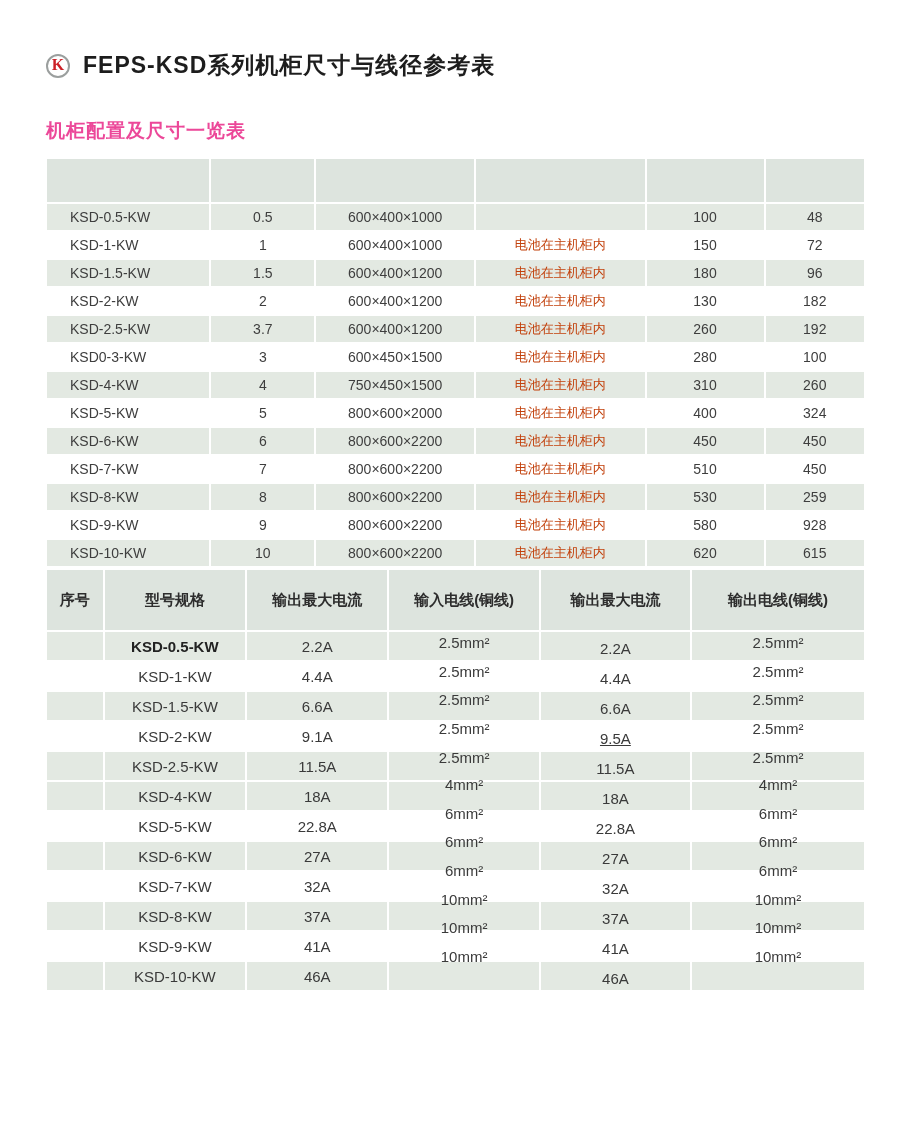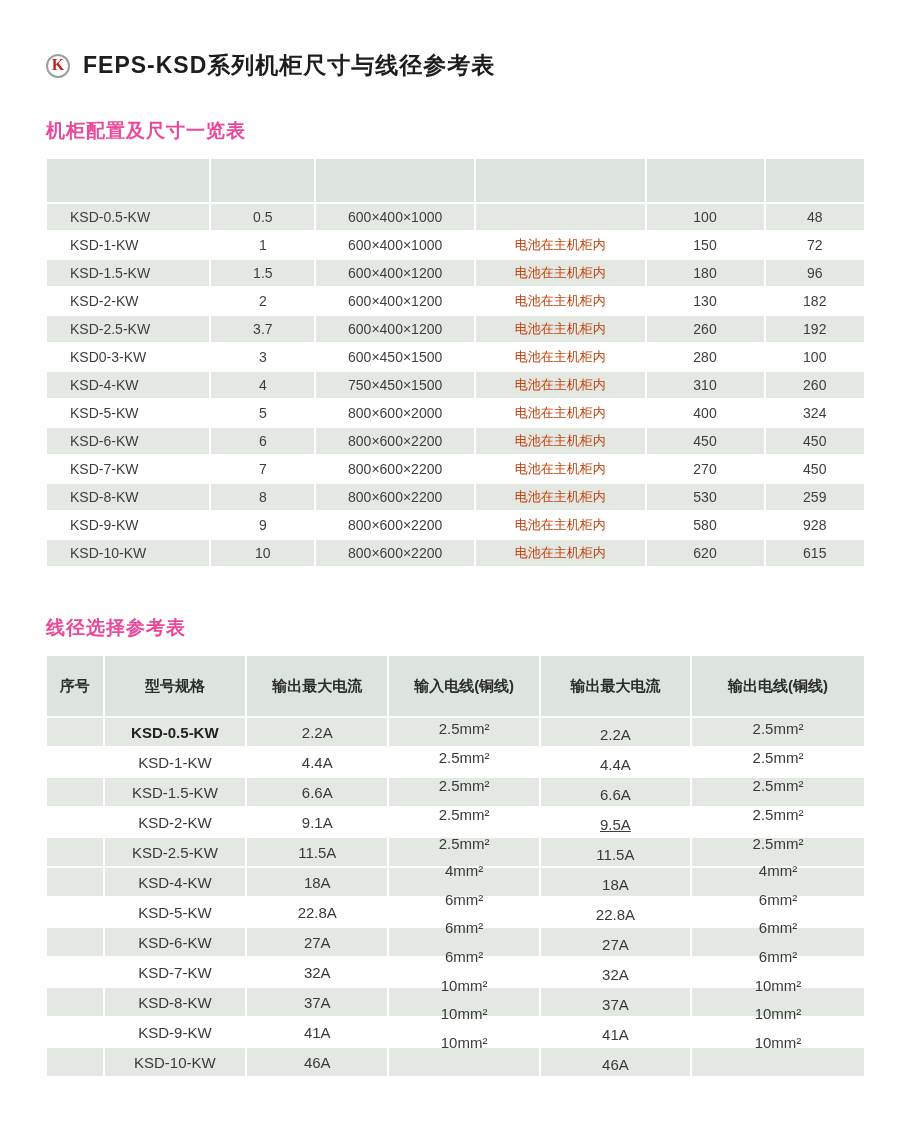--- a/index.html
+++ b/index.html
@@ -158,21 +158,21 @@
             <td data-name="cell-dimensions"><span data-name="cell-text">800×600×2200</span></td>
             <td data-name="cell-note"><span data-name="cell-text">电池在主机柜内</span></td>
             <td data-name="cell-num1"><span data-name="cell-text">450</span></td>
             <td data-name="cell-num2"><span data-name="cell-text">450</span></td>
           </tr>
           <tr data-name="table-row">
             <td data-name="cell-model"><span data-name="cell-text">KSD-7-KW</span></td>
             <td data-name="cell-power-kw"><span data-name="cell-text">7</span></td>
             <td data-name="cell-dimensions"><span data-name="cell-text">800×600×2200</span></td>
             <td data-name="cell-note"><span data-name="cell-text">电池在主机柜内</span></td>
-            <td data-name="cell-num1"><span data-name="cell-text">270</span></td>
+            <td data-name="cell-num1"><span data-name="cell-text">510</span></td>
             <td data-name="cell-num2"><span data-name="cell-text">450</span></td>
           </tr>
           <tr data-name="table-row" class="striped">
             <td data-name="cell-model"><span data-name="cell-text">KSD-8-KW</span></td>
             <td data-name="cell-power-kw"><span data-name="cell-text">8</span></td>
             <td data-name="cell-dimensions"><span data-name="cell-text">800×600×2200</span></td>
             <td data-name="cell-note"><span data-name="cell-text">电池在主机柜内</span></td>
             <td data-name="cell-num1"><span data-name="cell-text">530</span></td>
             <td data-name="cell-num2"><span data-name="cell-text">259</span></td>
           </tr>
@@ -190,21 +190,20 @@
             <td data-name="cell-dimensions"><span data-name="cell-text">800×600×2200</span></td>
             <td data-name="cell-note"><span data-name="cell-text">电池在主机柜内</span></td>
             <td data-name="cell-num1"><span data-name="cell-text">620</span></td>
             <td data-name="cell-num2"><span data-name="cell-text">615</span></td>
           </tr>
         </tbody>
     </table>
   </section>
 
   <section id="section-wire" data-name="wire-gauge-section">
-    <h2 class="section-heading" data-name="wire-section-heading">线径选择参考表</h2>
     <table id="wire-table" class="spec-table" data-name="wire-gauge-table">
       <colgroup>
         <col style="width:6.9%">
           <col style="width:17.4%">
           <col style="width:17.4%">
         <col style="width:18.5%">
           <col style="width:18.5%">
           <col style="width:21.3%">
       </colgroup>
       <thead data-name="wire-table-header">

